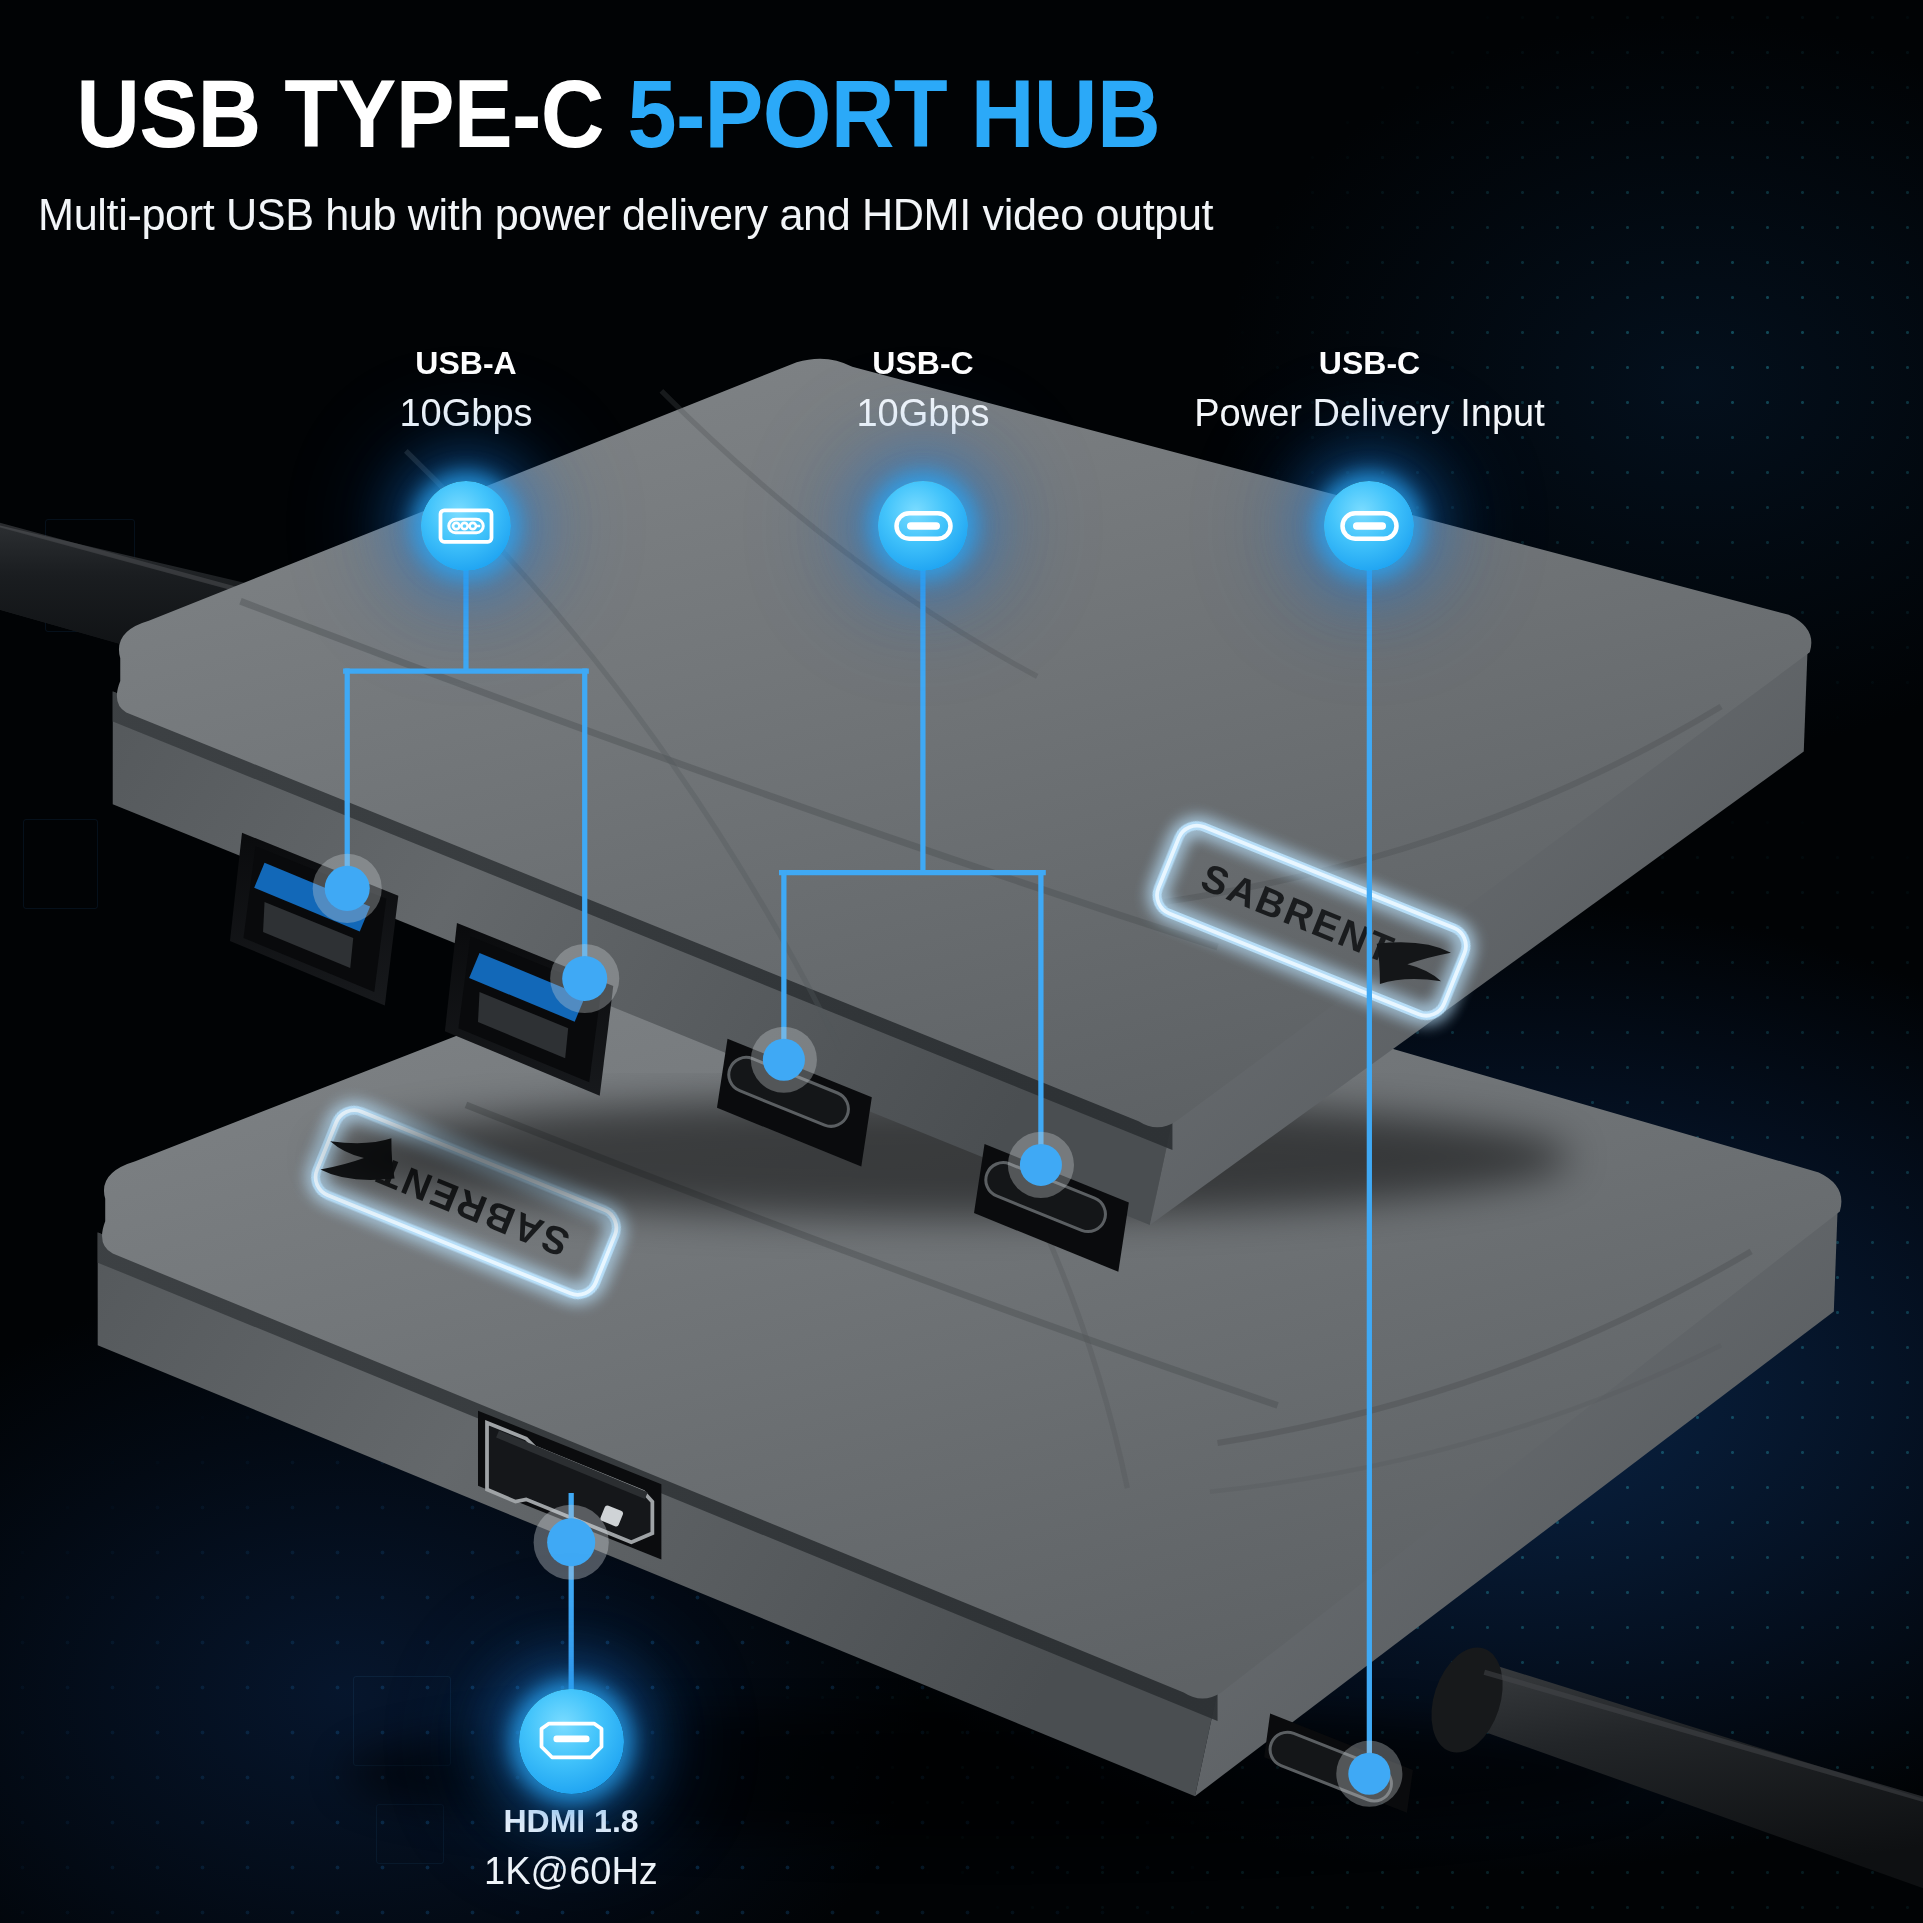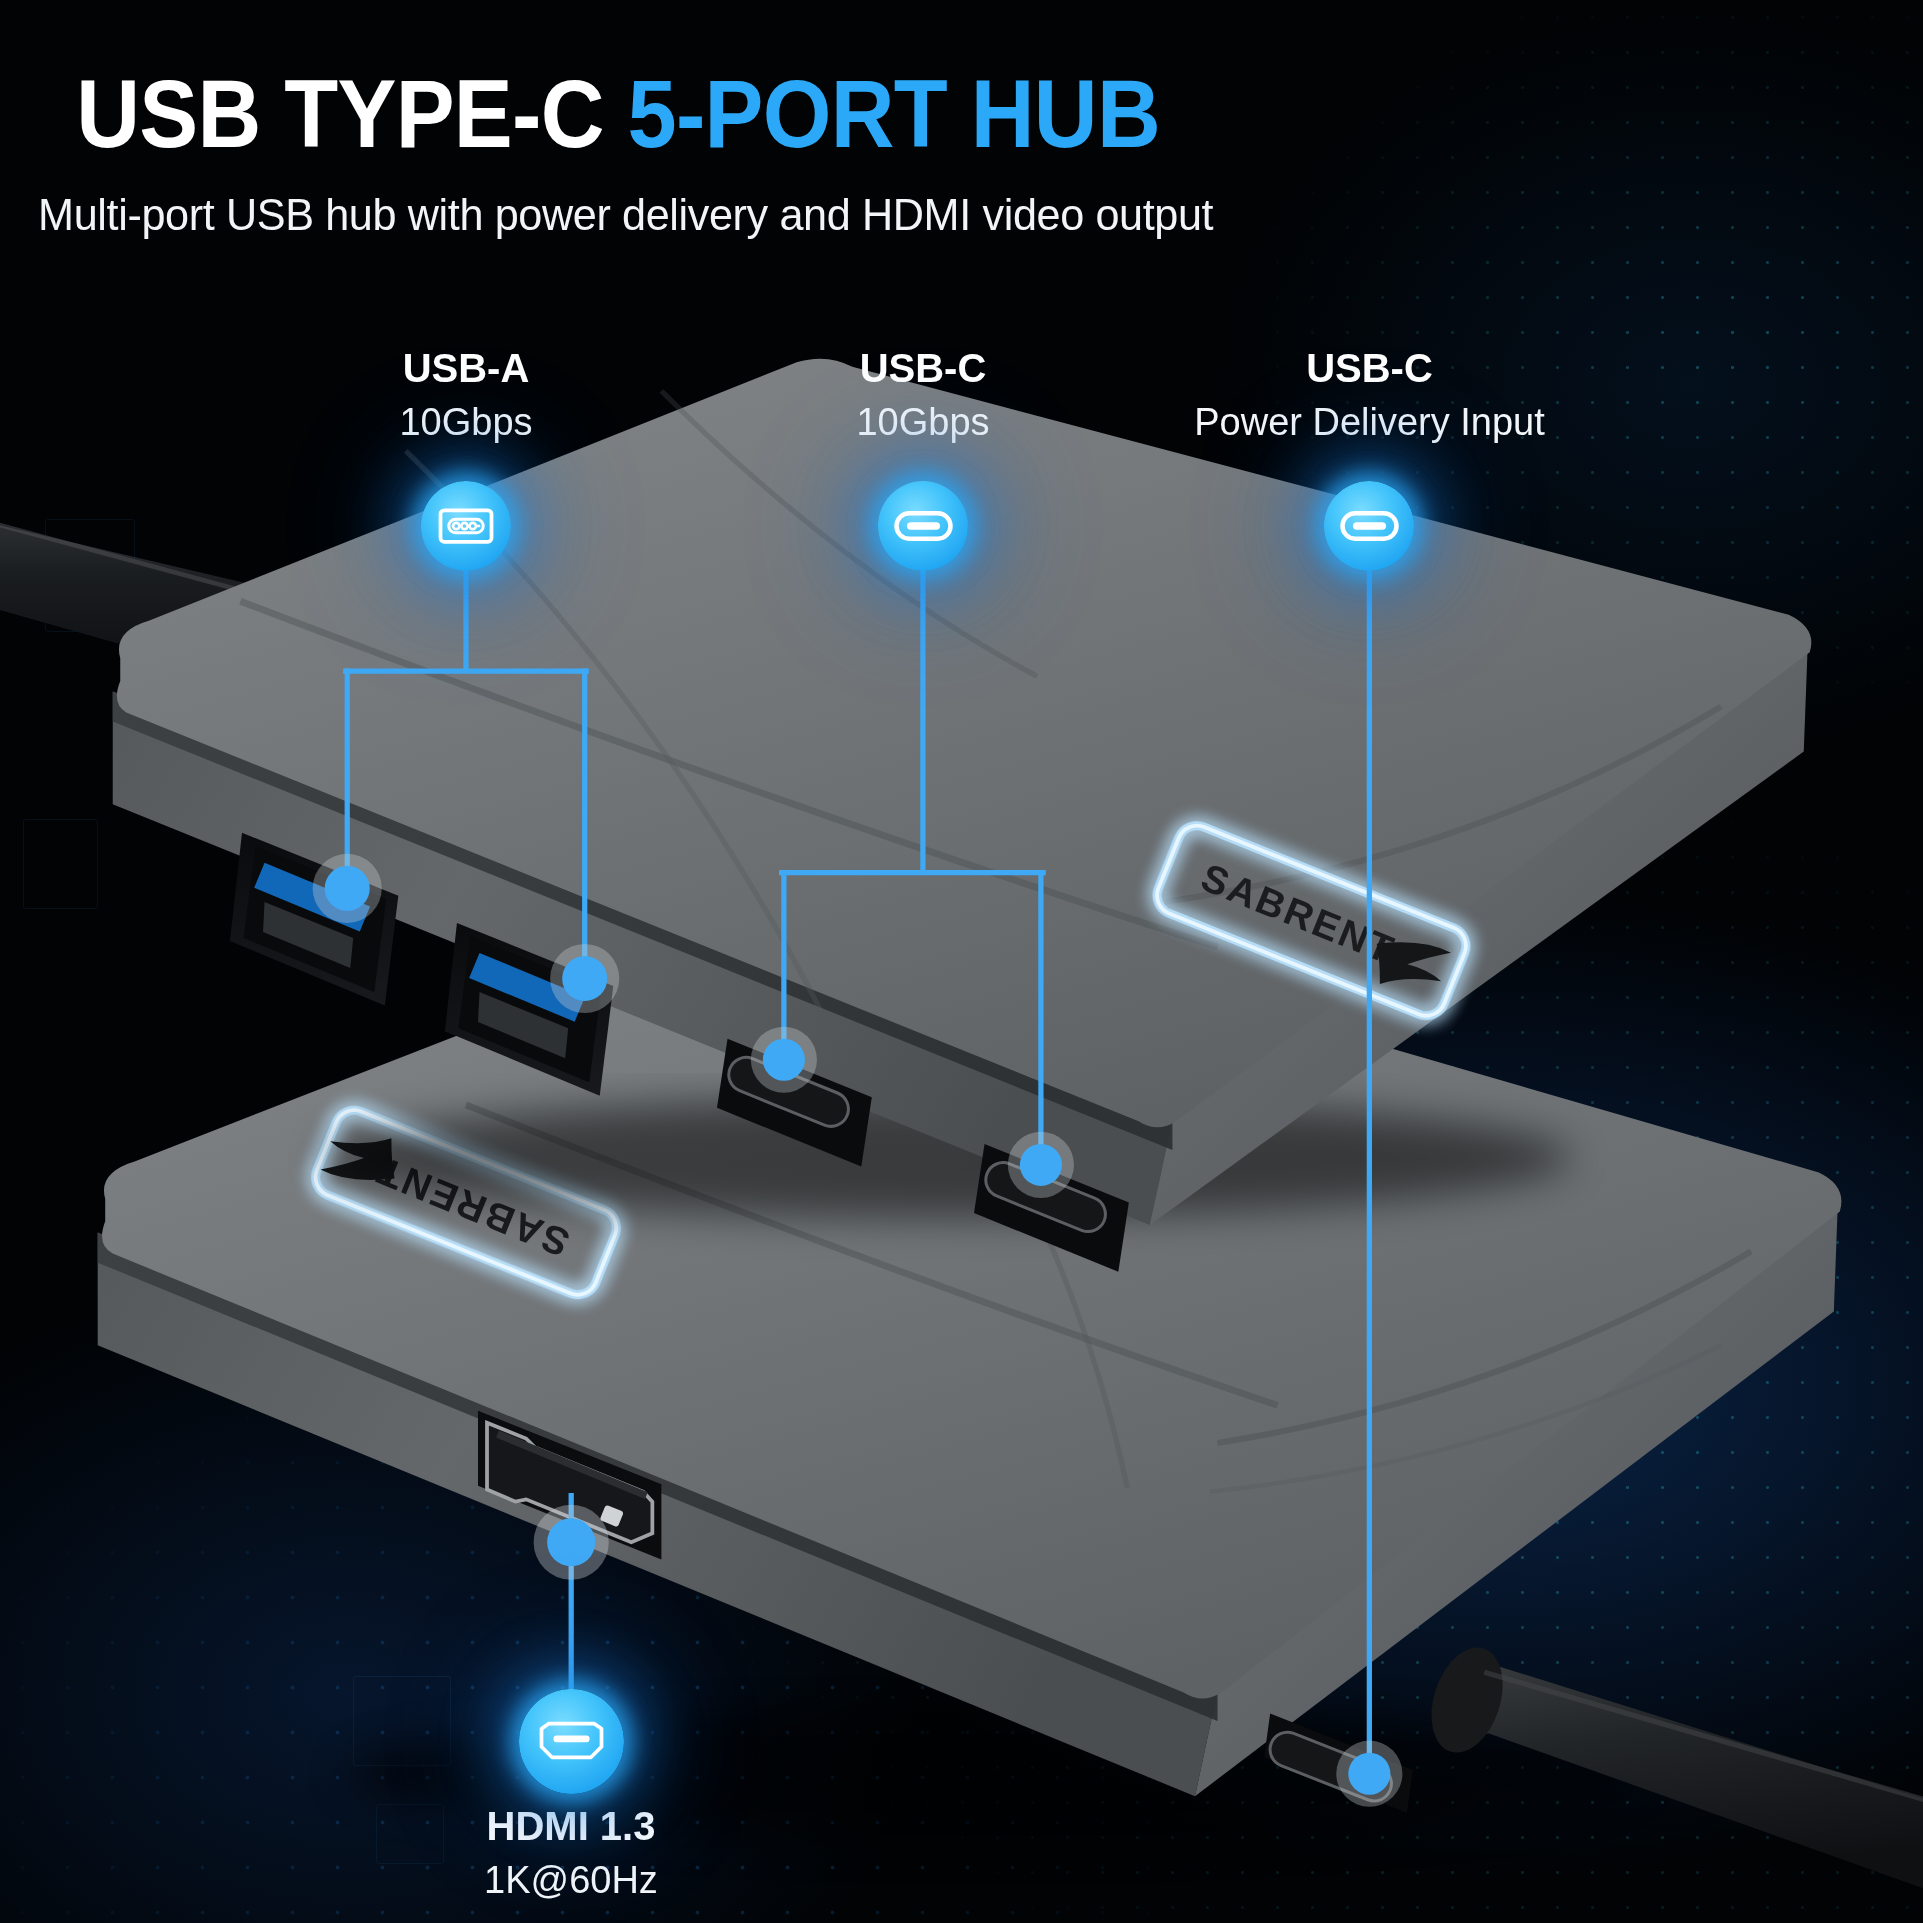--- a/index.html
+++ b/index.html
@@ -49,21 +49,21 @@
   }
   .title .w { color:#ffffff; }
   .title .b { color:#2BA9F8; }
   .subtitle {
     margin-top:27px; font-size:45px; color:#f2f5f8; font-weight:400;
     letter-spacing:-0.4px; white-space:nowrap; transform:scaleX(.96);
   }
 
   
   .callout { position:absolute; text-align:center; z-index:45; white-space:nowrap; }
-  .callout .c-title { font-size:40px; font-weight:700; color:#fff; line-height:1.12; }
+  .callout .c-title { font-size:32px; font-weight:700; color:#fff; line-height:1.12; }
   .callout .c-sub   { font-size:38px; font-weight:400; color:#f4f7fa; line-height:1.18; margin-top:9px; }
 
   
   .bubble {
     position:absolute; width:90px; height:90px; border-radius:50%;
     background:radial-gradient(circle at 42% 34%, #7BDcFF 0%, #43C4FB 38%, #1FA4F2 78%, #0E8FE2 100%);
     box-shadow:0 0 19.5px 9px rgba(43,170,248,.70), 0 0 53px 25.6px rgba(28,130,225,.40), 0 0 98px 45px rgba(20,100,200,.22);
     display:flex; align-items:center; justify-content:center; z-index:46;
   }
   .bubble svg { display:block; }
@@ -339,21 +339,21 @@
 
   <div class="bubble" style="left:519px; top:1689px; width:105px; height:105px;">
     <span>
       <svg width="69" height="41" viewBox="0 0 92 54">
         <path d="M 6,10 L 16,3 L 76,3 L 86,10 L 86,34 L 72,48 L 20,48 L 6,34 Z" fill="none" stroke="#fff" stroke-width="5" stroke-linejoin="round"></path>
         <rect x="22" y="19" width="48" height="9" rx="4" fill="#fff"></rect>
       </svg>
     </span>
   </div>
   <div class="callout" style="left:383px; top:1804px; width:376px;">
-    <div class="c-title">HDMI 1.3</div>
+    <div class="c-title">HDMI 1.8</div>
     <div class="c-sub">1K@60Hz</div>
   </div>
 
   <div class="hit" style="left:225px;  top:827px; width:180px; height:188px;"></div>
   <div class="hit" style="left:440px;  top:917px; width:180px; height:188px;"></div>
   <div class="hit" style="left:711px;  top:1033px; width:168px; height:143px;"></div>
   <div class="hit" style="left:968px; top:1138px; width:168px; height:143px;"></div>
   <div class="hit" style="left:1258px; top:1707px; width:165px; height:113px;"></div>
   <div class="hit" style="left:472px;  top:1405px; width:197px; height:159px;"></div>
 

